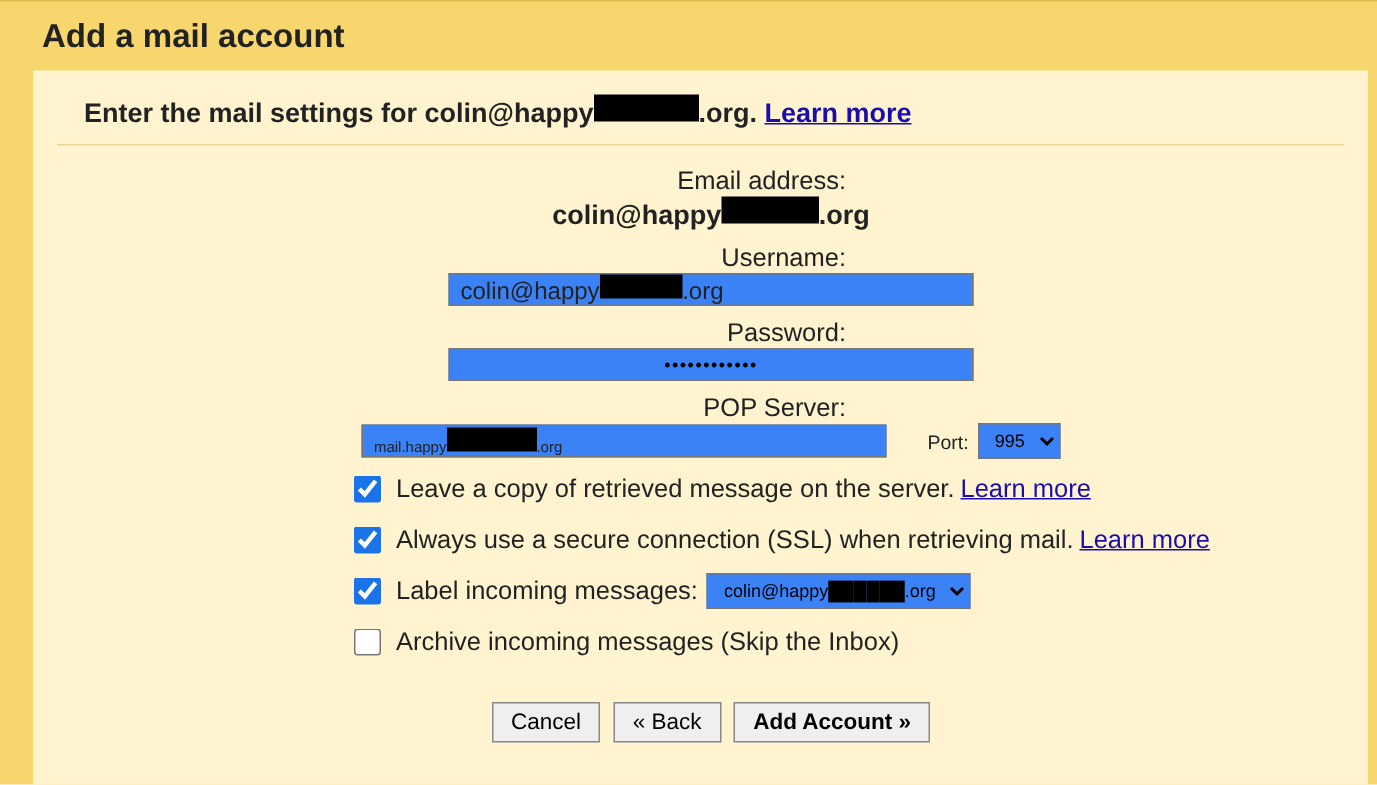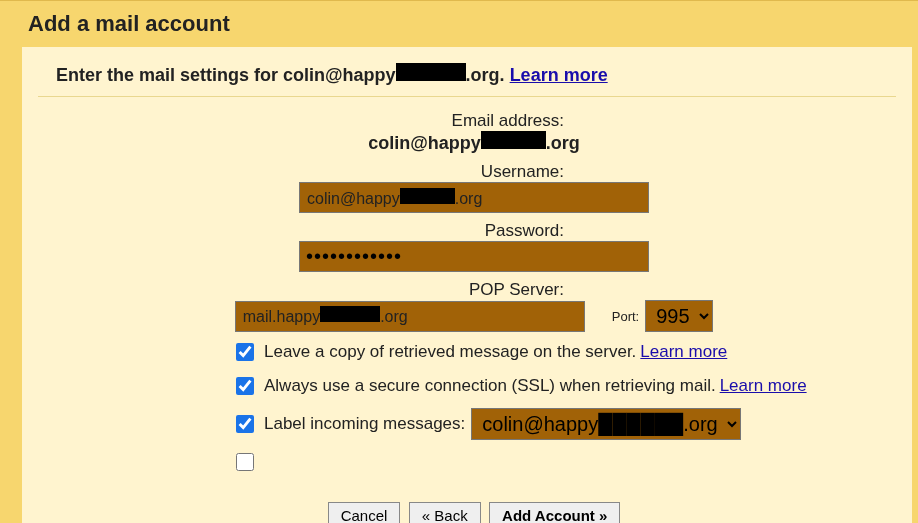--- a/index.html
+++ b/index.html
@@ -60,24 +60,25 @@
     font-weight: bold;
   }
   .redact {
     display: inline-block;
     background: #000;
     height: 18px;
     vertical-align: -3px;
   }
   input[type=text], input[type=password], select {
     font-family: Arial, Helvetica, sans-serif;
-    font-size: 20px;
+    font-size: 12px;
     padding: 3px 6px;
     border: 1px solid #777;
-    background: #a16207;
+    background: #3b82f6;
+    text-align: center;
   }
   input.wide { width: 350px; }
   input.pop  { width: 350px; }
   select.port { margin-left: 6px; }
   .port-lbl { margin-left: 27px; font-size: 13px; }
   .checkrow {
     display: flex;
     align-items: center;
     margin-left: 180px;
     margin-bottom: 10px;
@@ -157,21 +158,21 @@
         <div class="lbl">Password:</div>
         <div class="val">
           <input type="password" class="wide pwinput" value="••••••••••••" style="">
         </div>
       </div>
 
       <div class="row">
         <div class="lbl">POP Server:</div>
         <div class="val" style="position:relative">
           <input type="text" class="pop" value="" style="">
-          <span class="composite" style="position:absolute;left:8px;pointer-events:none;font-size:16px;">
+          <span class="composite" style="position:absolute;left:8px;pointer-events:none;font-size:10px;">
             <span>mail.happy</span>
               <span class="redact" style="width:60px;height:16px;vertical-align:-3px"></span>
               <span>.org</span>
           </span>
           <span class="port-lbl">Port:</span>
           <select class="port">
             <option>995</option>
           </select>
         </div>
       </div>
@@ -191,20 +192,21 @@
       <div class="checkrow">
         <input type="checkbox" checked="" style="">
         <span>Label incoming messages:</span>
         <select>
           <option>colin@happy██████.org</option>
         </select>
       </div>
 
       <div class="checkrow">
         <input type="checkbox" style="">
+        <span>Archive incoming messages (Skip the Inbox)</span>
       </div>
 
       <div class="buttons">
         <button>Cancel</button>
         <button>« Back</button>
         <button class="primary">Add Account »</button>
       </div>
 
     </div>
   </div>

